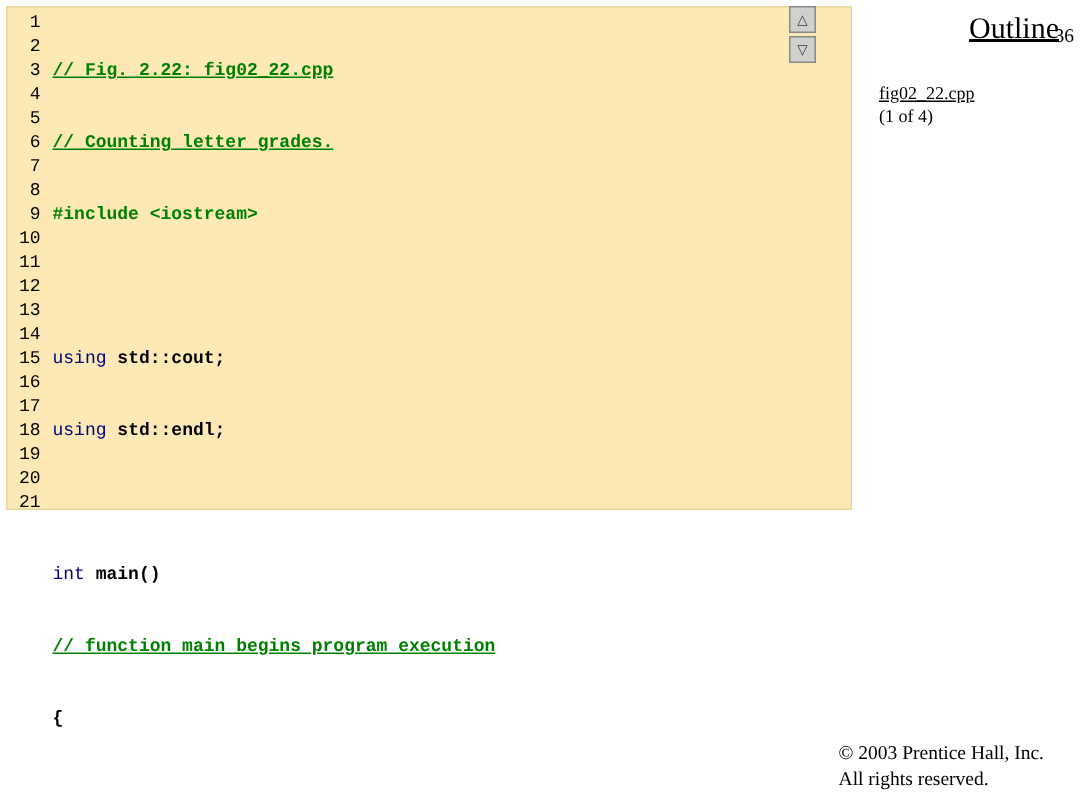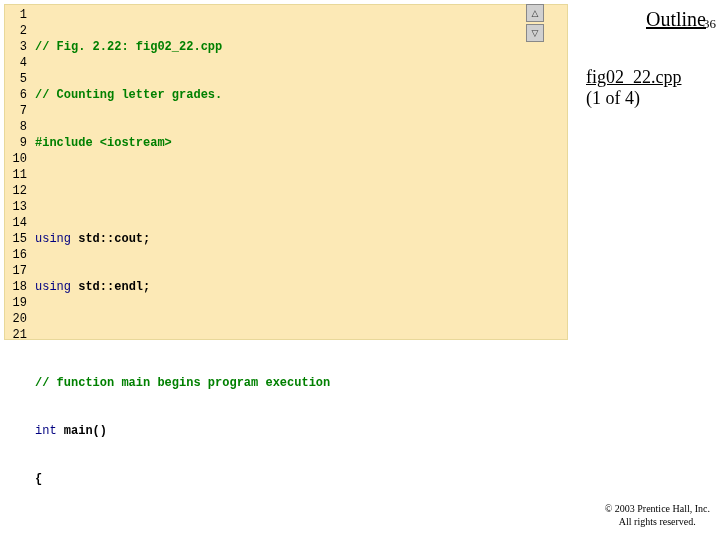--- a/index.html
+++ b/index.html
@@ -31,21 +31,21 @@
     color: #000;
     font-weight: normal;
   }
   .gutter div { height: 16px; }
   .code {
     padding: 2px 0 2px 4px;
     white-space: pre;
   }
   .code div { height: 16px; }
   .kw { color: #000080; font-weight: normal; }
-  .cm { color: #008000; font-weight: bold; }
+  .cm { color: #008000; font-weight: bold; text-decoration: underline; }
   .pp { color: #008000; font-weight: bold; text-align: center; }
   .pl { color: #000; font-weight: bold; }
   .side {
     position: absolute;
     right: 8px;
     top: 4px;
     width: 140px;
   }
   .nav-btns {
     display: flex;
@@ -77,33 +77,33 @@
   }
   .slide-num {
     position: absolute;
     right: 4px;
     top: 16px;
     font-family: "Times New Roman", serif;
     font-size: 13px;
   }
   .file-info {
     font-family: "Times New Roman", serif;
-    font-size: 18px;
-    margin-top: 36px;
+    font-size: 12px;
+    margin-top: 24px;
     text-align: left;
     padding-left: 14px;
   }
   .file-info .fn { text-decoration: underline; display:inline; }
   .footer {
     position: absolute;
-    right: 10px;
+    right: 24px;
     bottom: 12px;
     font-family: "Times New Roman", serif;
-    font-size: 10px;
-    text-align: center;
+    font-size: 13px;
+    text-align: left;
     line-height: 1.3;
   }
 </style>
 </head>
 <body>
 
 <div class="code-panel">
   <div class="gutter">
     <div>1</div>
     <div>2</div>
@@ -128,22 +128,22 @@
     <div>21</div>
   </div>
   <div class="code">
     <div><span class="cm">// Fig. 2.22: fig02_22.cpp</span></div>
     <div><span class="cm">// Counting letter grades.</span></div>
     <div><span class="pp">#include </span><span class="pp">&lt;iostream&gt;</span></div>
     <div></div>
     <div><span class="kw">using</span><span class="pl"> std::cout;</span></div>
     <div><span class="kw">using</span><span class="pl"> std::endl;</span></div>
     <div></div>
+    <div><span class="kw">int</span><span class="pl"> main()</span></div>
     <div><span class="cm">// function main begins program execution</span></div>
-    <div><span class="kw">int</span><span class="pl"> main()</span></div>
     <div><span class="pl">{</span></div>
     
     
     
     
     
     
     
     
     

